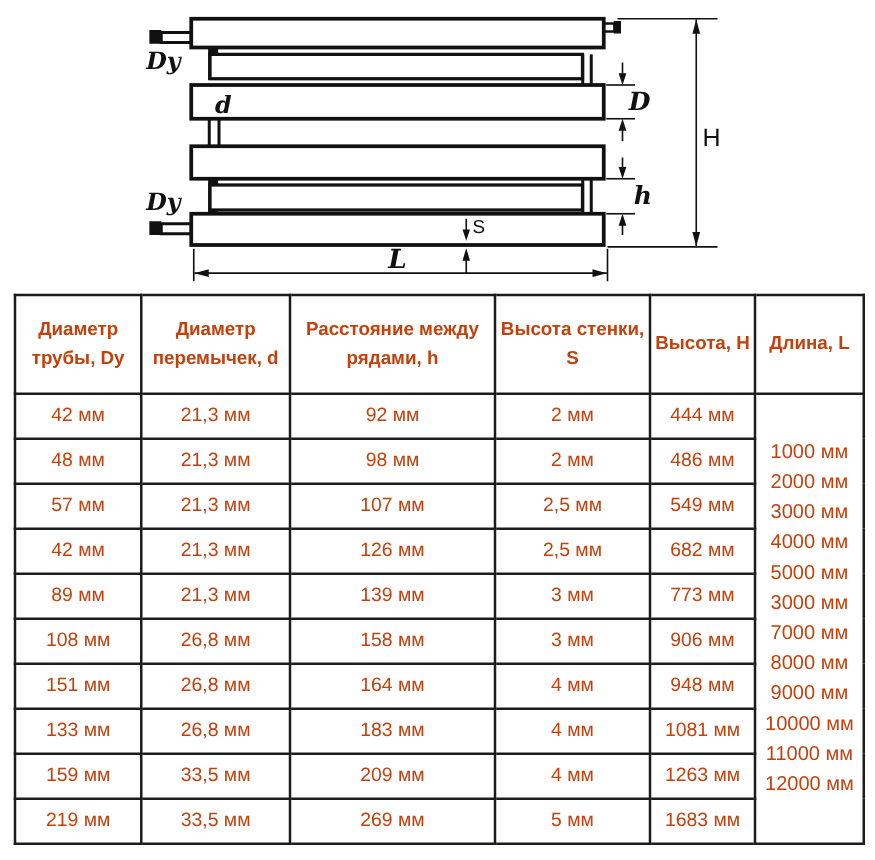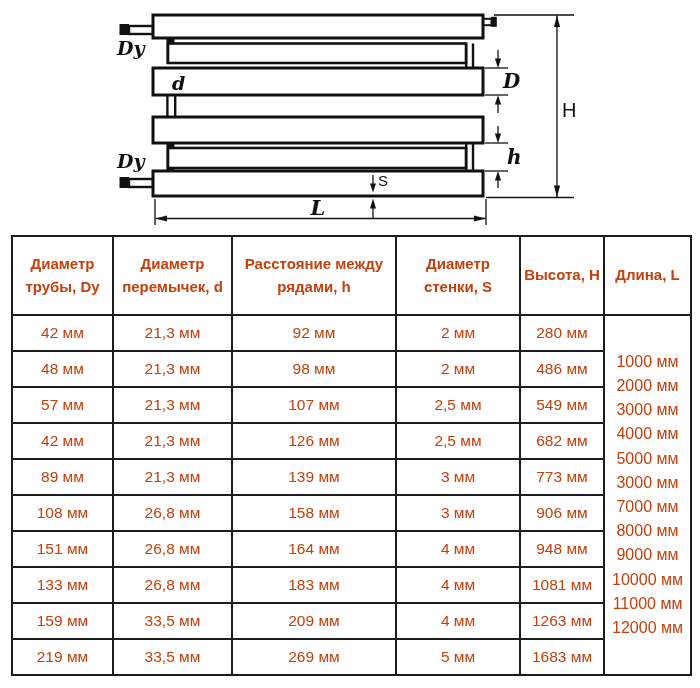--- a/index.html
+++ b/index.html
@@ -155,32 +155,32 @@
     <col style="width:164px">
     <col style="width:124px">
     <col style="width:84px">
     <col style="width:87px">
   </colgroup>
   <thead>
     <tr>
       <th>Диаметр трубы, Dy</th>
       <th>Диаметр перемычек, d</th>
       <th>Расстояние между рядами, h</th>
-      <th>Диаметр стенки, S</th>
+      <th>Высота стенки, S</th>
       <th>Высота, H</th>
       <th>Длина, L</th>
     </tr>
   </thead>
   <tbody>
       <tr>
         <td>42 мм</td>
         <td>21,3 мм</td>
         <td>92 мм</td>
         <td>2 мм</td>
-        <td>280 мм</td>
+        <td>444 мм</td>
         <td rowspan="10" class="length-cell">
           <div>1000 мм</div>
           <div>2000 мм</div>
           <div>3000 мм</div>
           <div>4000 мм</div>
           <div>5000 мм</div>
           <div>3000 мм</div>
           <div>7000 мм</div>
           <div>8000 мм</div>
           <div>9000 мм</div>

